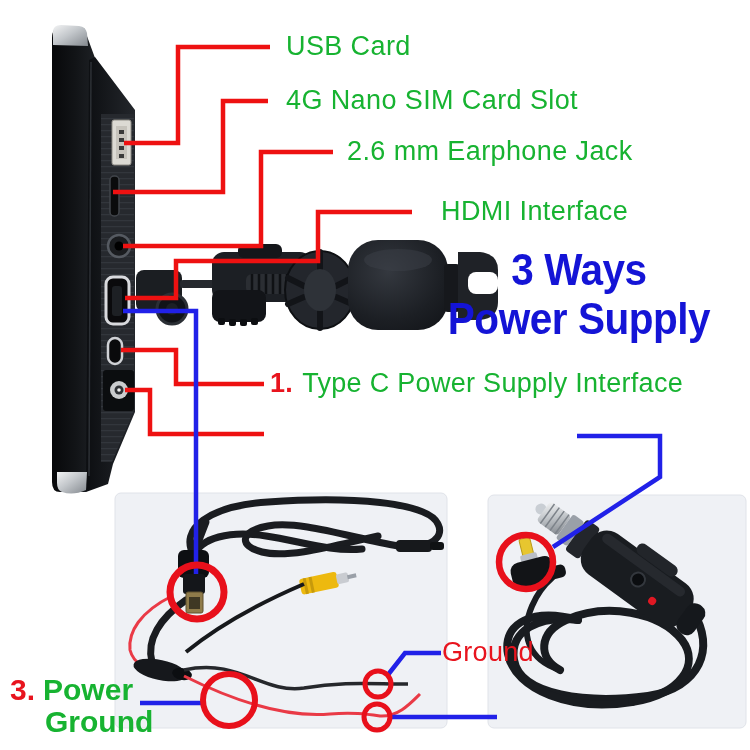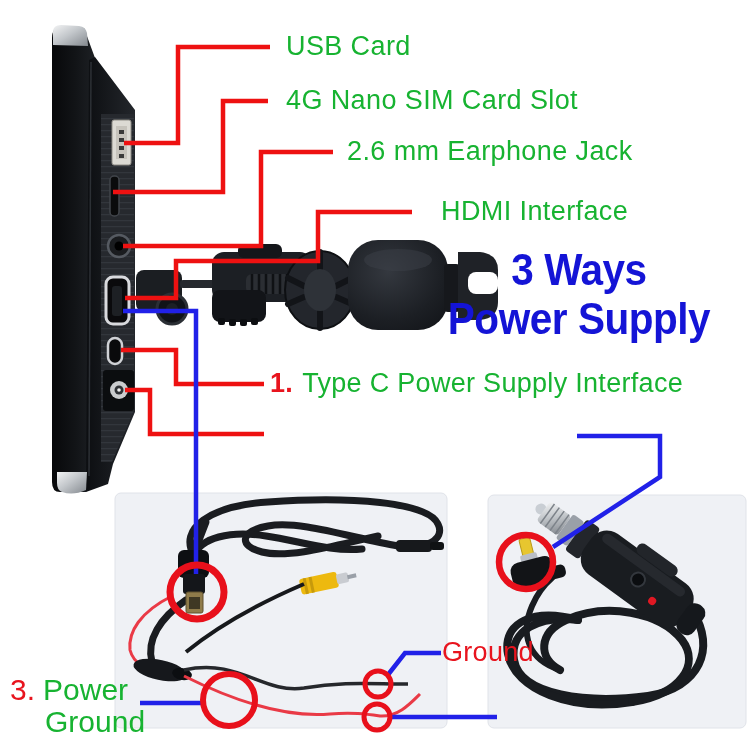--- a/index.html
+++ b/index.html
@@ -12,21 +12,21 @@
   .stage svg{position:absolute;left:0;top:0;}
   .lbl{position:absolute;white-space:nowrap;line-height:1.08;}
   .port-lbl{font-size:27px;color:var(--green);letter-spacing:.4px;}
   .way{font-size:27px;letter-spacing:.3px;}
   .way .num{color:var(--red-text);font-weight:bold;margin-right:9px;}
   .way .txt{color:var(--green);}
   .heading{left:424px;top:245px;width:310px;text-align:center;
            font-size:45px;font-weight:bold;color:var(--blue-heading);
            line-height:49px;letter-spacing:-.5px;transform:scaleX(.9);transform-origin:50% 0;}
   .wire-lbl{font-size:27px;font-weight:normal;color:var(--red-text);letter-spacing:.3px;}
-  .way3{left:10px;top:674px;font-size:30px;font-weight:normal;line-height:32px;}
+  .way3{left:10px;top:674px;font-size:30px;font-weight:bold;line-height:32px;}
   .way3 .num{color:var(--red-text);margin-right:8px;}
   .way3 .txt{color:var(--green);}
   .way3 .row2{padding-left:35px;}
 </style>
 </head>
 <body>
 
 <div class="stage">
 
 <svg width="750" height="750" viewBox="0 0 750 750">

